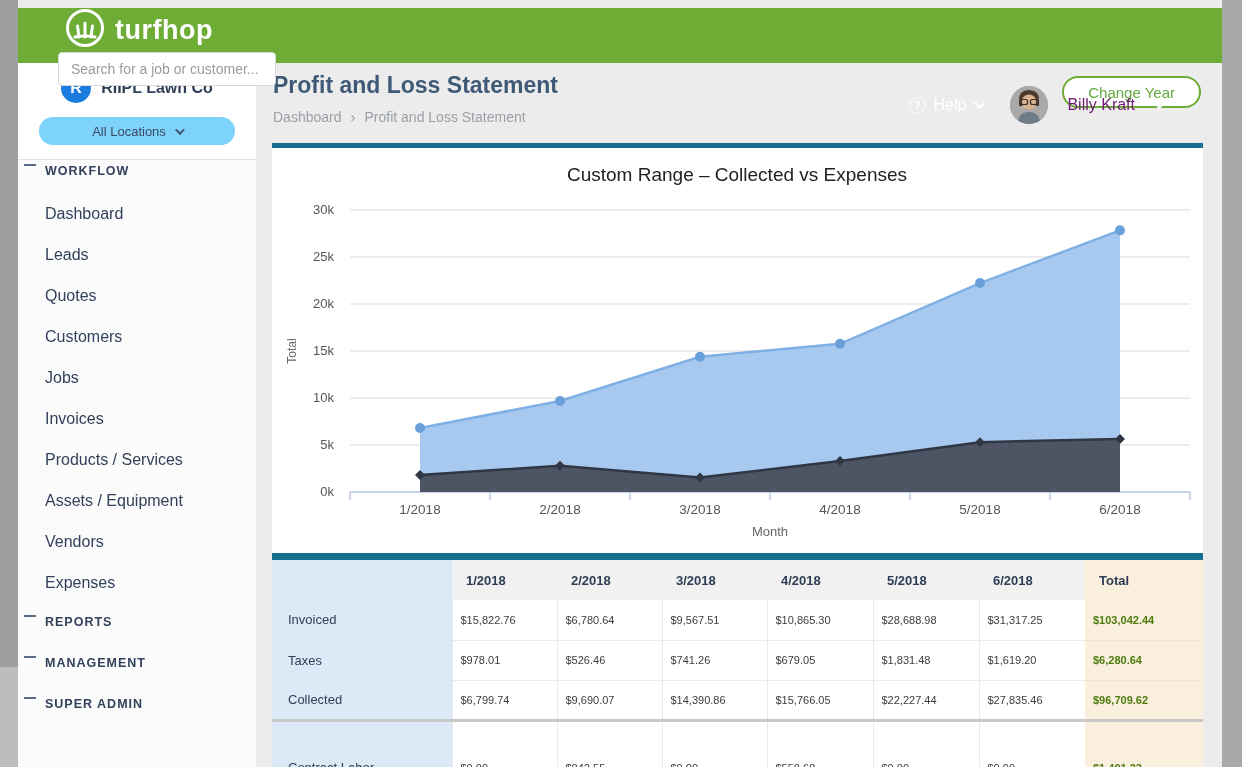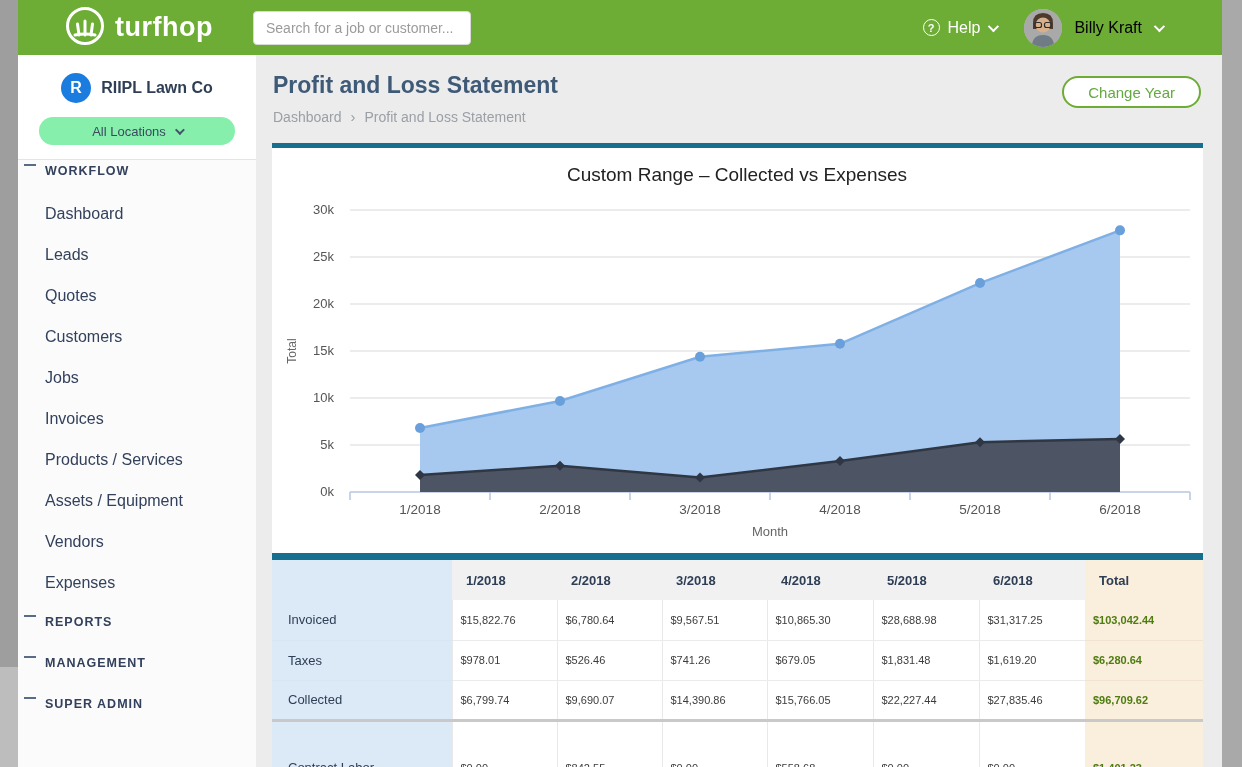--- a/index.html
+++ b/index.html
@@ -5,40 +5,40 @@
   * { margin:0; padding:0; box-sizing:border-box; }
   body { font-family:"Liberation Sans", sans-serif; background:#ececec; }
   #frame { position:relative; width:1242px; height:767px; overflow:hidden; background:#ececec; }
 
   
   .scroll-left { position:absolute; left:0; top:0; width:18px; height:767px; background:#bdbdbd; z-index:50; }
   .scroll-left .thumb { position:absolute; left:0; top:0; width:18px; height:667px; background:#9e9e9e; }
   .scroll-right { position:absolute; right:0; top:0; width:20px; height:767px; background:#a9a9a9; z-index:50; }
 
   
-  .topbar { position:absolute; left:18px; top:0; width:1204px; height:55px; background:#6dac35; display:flex; align-items:center; z-index:10; }
+  .topbar { position:absolute; left:18px; top:8px; width:1204px; height:55px; background:#6dac35; display:flex; z-index:10;flex-direction:column; }
   .brand { display:flex; align-items:center; gap:10px; margin-left:47px; }
   .brand-name { color:#fff; font-size:27px; font-weight:bold; letter-spacing:.5px; }
   .search-wrap { margin-left:40px; }
   .search-input { width:218px; height:34px; border:1px solid #d9d9d9; border-radius:4px; padding:0 12px; font-size:14px; color:#444; font-family:"Liberation Sans",sans-serif; outline:none; }
   .search-input::placeholder { color:#9b9b9b; }
   .topbar-right { margin-left:auto; display:flex; align-items:center; margin-right:60px; gap:28px; }
   .help { display:flex; align-items:center; gap:8px; color:#fff; font-size:16px; cursor:pointer; }
   .help-q { display:inline-flex; align-items:center; justify-content:center; width:17px; height:17px; border:1.5px solid #fff; border-radius:50%; font-size:11px; font-weight:bold; }
   .chev { display:inline-block; width:8px; height:8px; border-right:2px solid #fff; border-bottom:2px solid #fff; transform:rotate(45deg) translateY(-2px); }
-  .user { display:flex; align-items:center; gap:12px; color:#000000; font-size:16px; cursor:pointer; }
+  .user { display:flex; align-items:center; gap:19px; color:#701a75; font-size:16px; cursor:pointer; }
   .avatar { width:38px; height:38px; border-radius:50%; overflow:hidden; background:#b9b9b9; flex:0 0 auto; }
 
   
   .sidebar { position:absolute; left:18px; top:55px; width:238px; height:712px; background:#fbfbfb; z-index:5; }
   .company-box { height:105px; background:#fff; border-bottom:1px solid #e4e4e4; padding-top:18px; }
   .company-row { display:flex; align-items:center; justify-content:center; gap:10px; }
   .r-badge { width:30px; height:30px; border-radius:50%; background:#1b7ce0; color:#fff; font-weight:bold; font-size:16px; display:flex; align-items:center; justify-content:center; }
   .company-name { color:#2e3e55; font-size:16px; font-weight:bold; }
-  .loc-pill { margin:14px auto 0; width:196px; height:28px; background:#86efac; border-radius:14px; display:flex; align-items:center; justify-content:center; gap:9px; color:#3b4a5f; font-size:13px; cursor:pointer; }
+  .loc-pill { margin:14px auto 0; width:196px; height:28px; background:#7dd3fc; border-radius:14px; display:flex; align-items:center; justify-content:center; gap:9px; color:#3b4a5f; font-size:13px; cursor:pointer; }
   .loc-pill .chev { border-color:#44536a; width:7px; height:7px; }
   .nav { position:absolute; top:109px; left:0; right:0; }
   .nav-row { height:41px; display:flex; align-items:flex-start; cursor:pointer; }
   .nav-section { padding-left:6px; }
   .dash-icon { width:12px; border-top:2px dashed #5a6b85; margin-right:9px; }
   .nav-section .lbl { color:#33415c; font-size:12.5px; font-weight:bold; letter-spacing:1px; }
   .nav-item { padding-left:27px; }
   .nav-item .lbl { color:#33415c; font-size:16px; }
 
   

